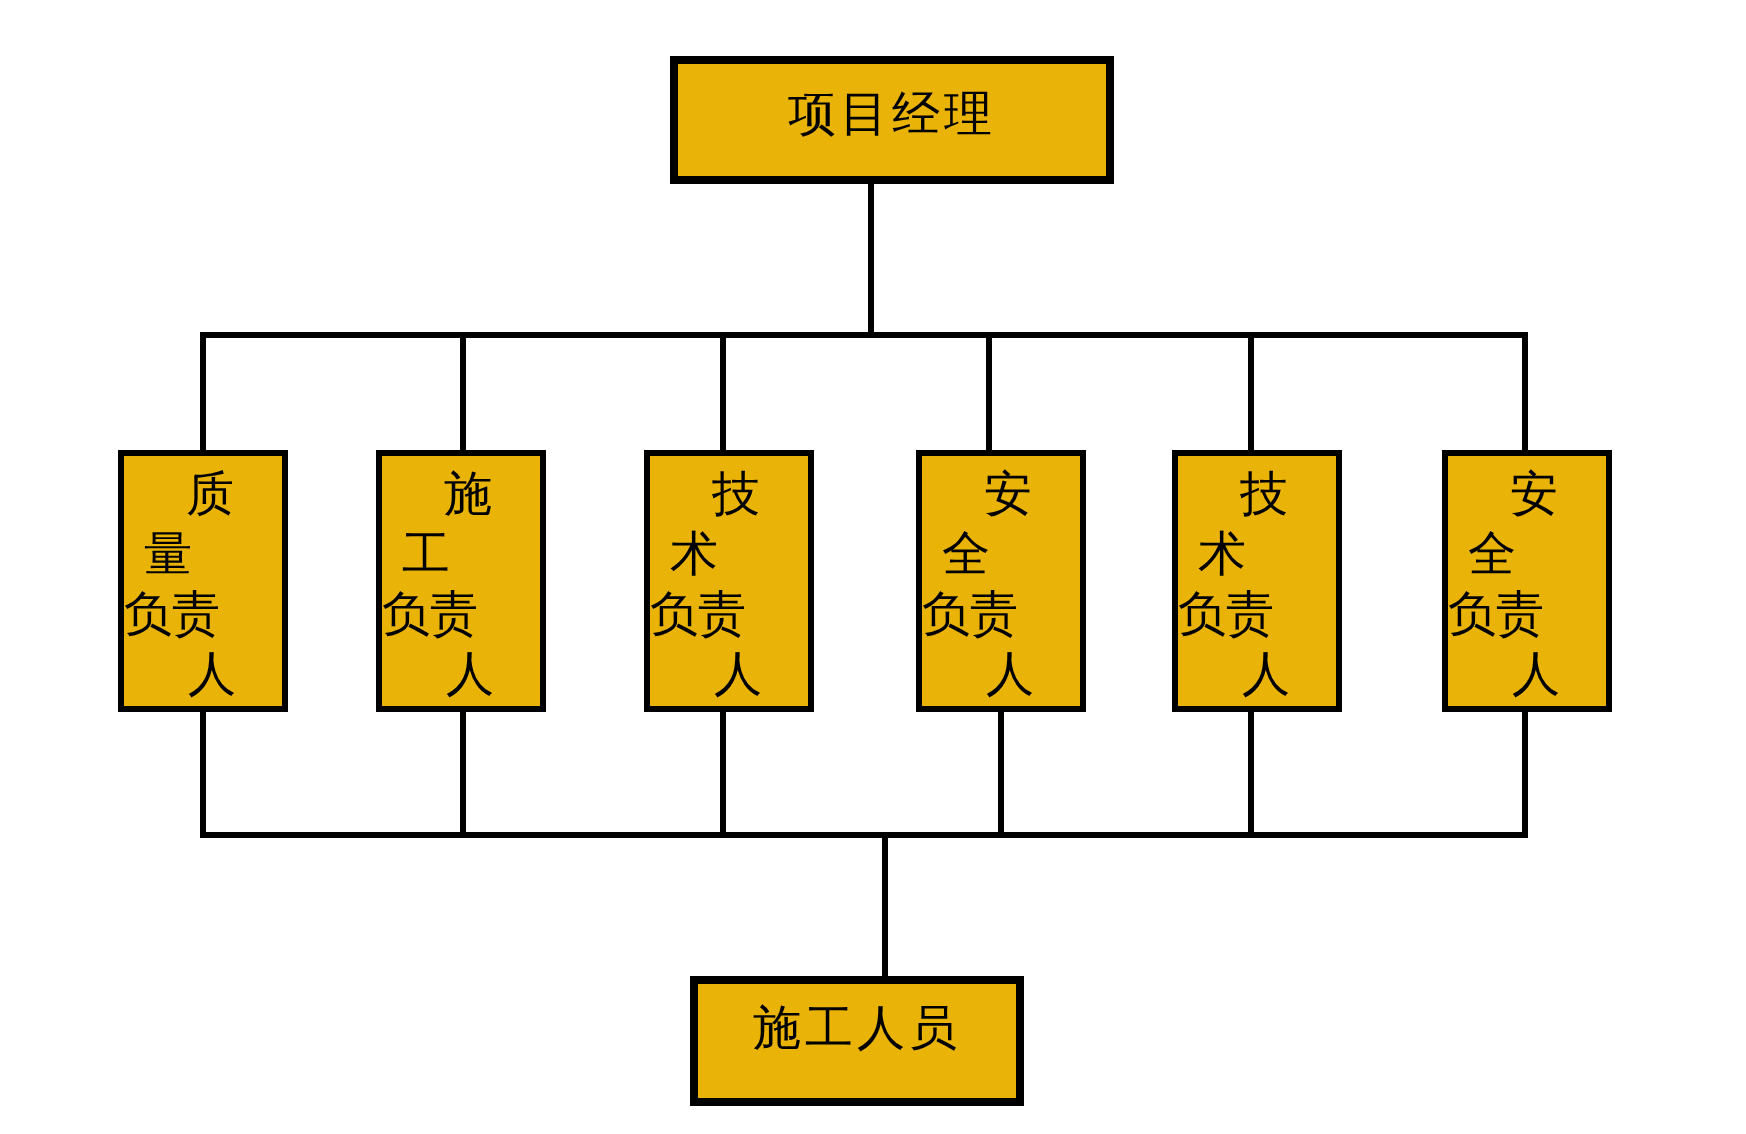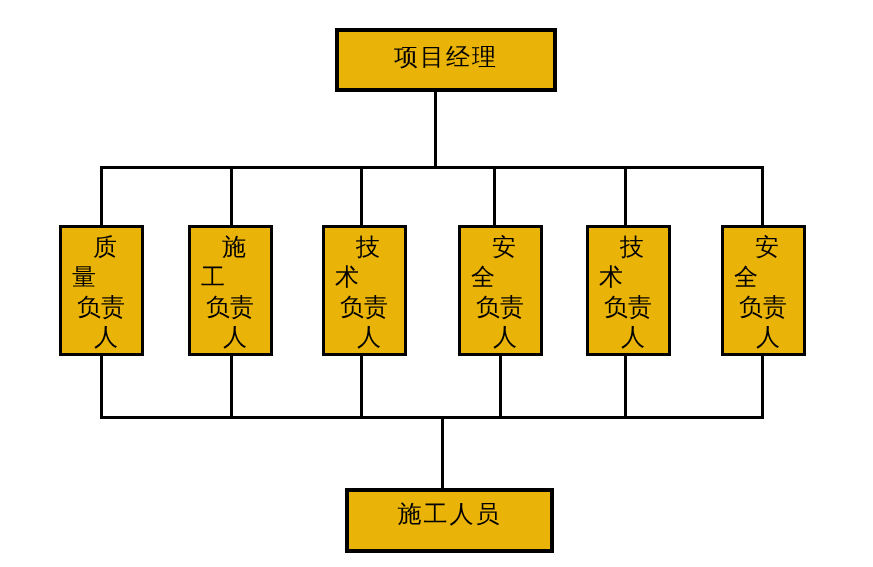--- a/index.html
+++ b/index.html
@@ -33,32 +33,32 @@
     font-size: 24px;
     line-height: 30px;
   }
   .node-top {
     left: 335px; top: 28px;
     width: 222px; height: 64px;
     padding-top: 9px;
   }
   .node-bottom {
     left: 345px; top: 488px;
-    width: 209px; height: 65px;
+    width: 167px; height: 65px;
     padding-top: 6px;
   }
   .mid {
     top: 225px;
     width: 85px; height: 131px;
     padding-top: 4px;
   }
   .mid .ln { white-space: pre; }
   .mid .ln1 { padding-left: 31px; }
   .mid .ln2 { padding-left: 10px; }
-  .mid .ln3 { padding-left: 15px; }
+  .mid .ln3 { }
   .mid .ln4 { padding-left: 32px; }
   .line {
     position: absolute;
     background: #000000;
   }
 </style>
 </head>
 <body>
 
 <div class="canvas">

